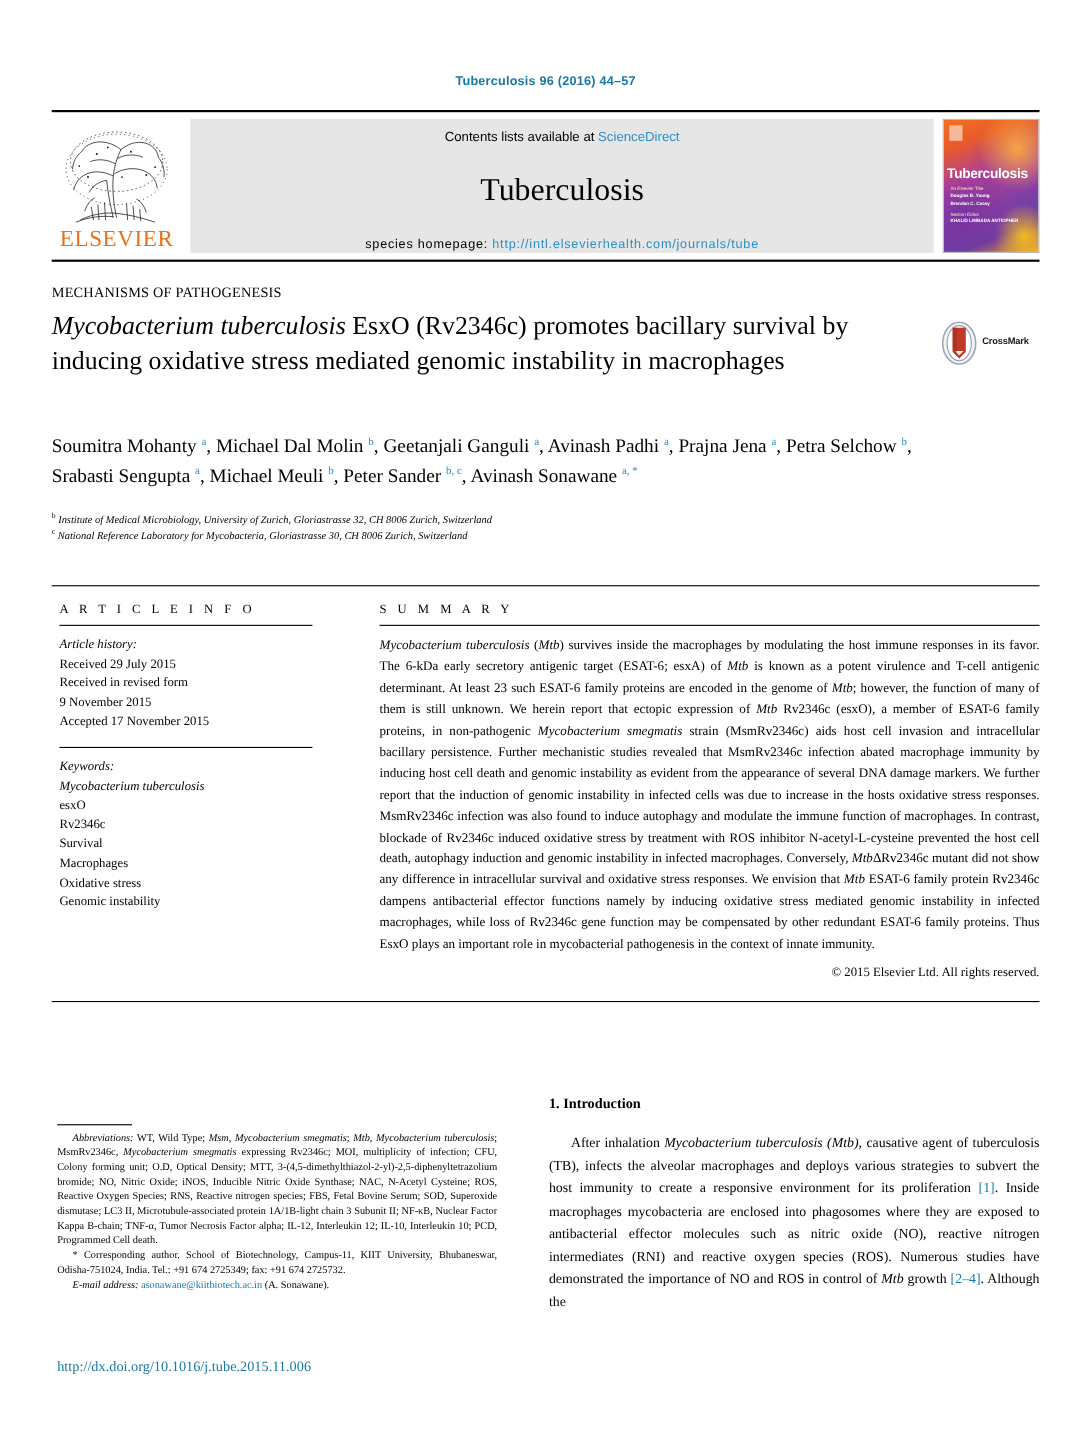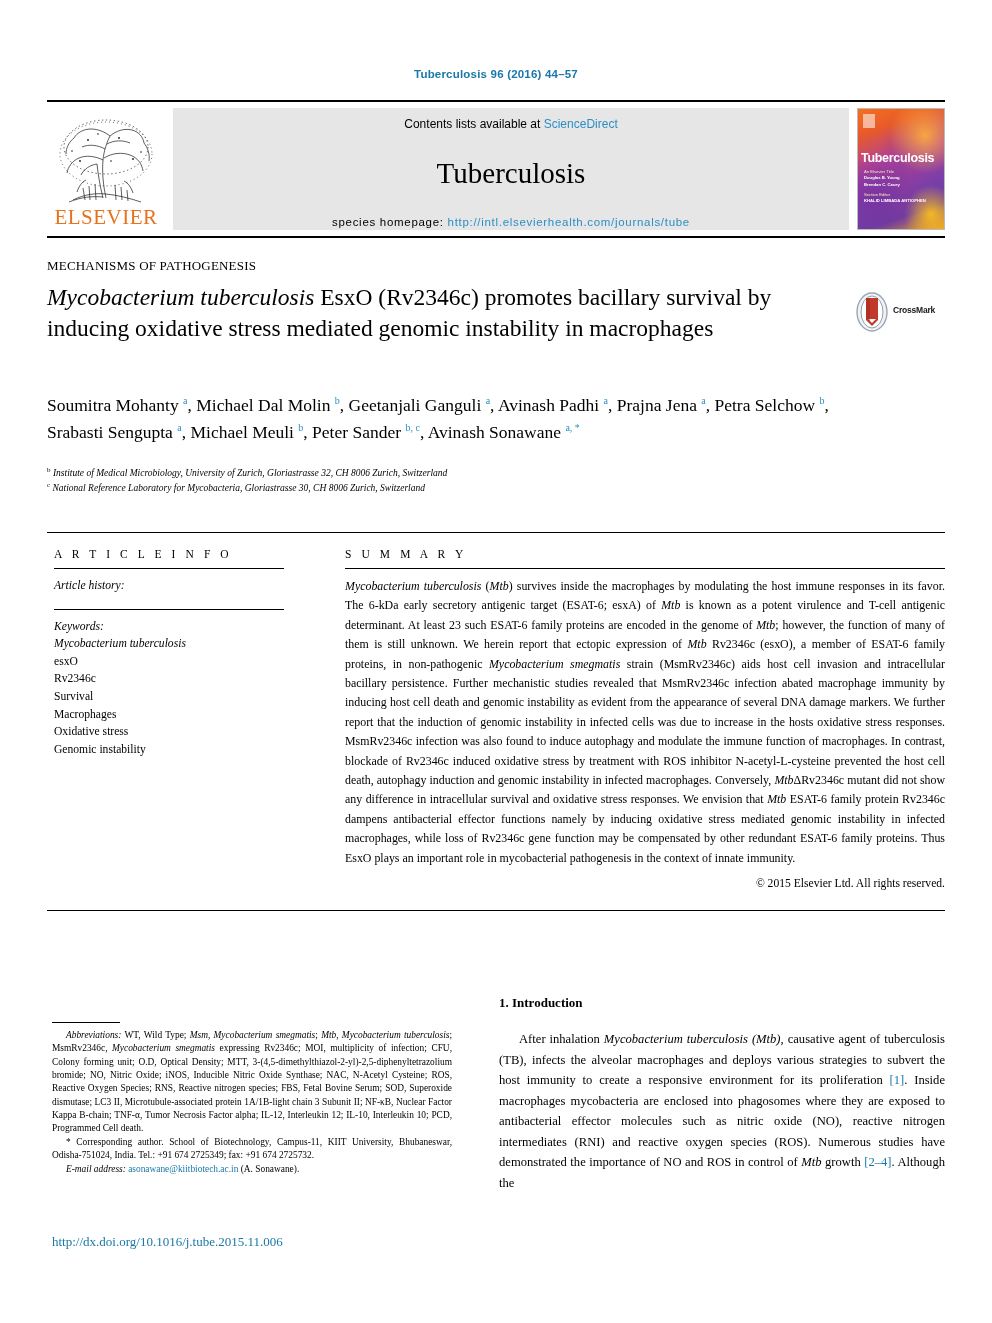--- a/index.html
+++ b/index.html
@@ -457,20 +457,26 @@
     </div>
 
   <div class="rule-page" style="top:532px"></div>
   <div class="rule-page" style="top:910px"></div>
 
   <div class="col-info">
     <div class="col-head">A R T I C L E   I N F O</div>
     <div class="col-rule"></div>
     <div class="info-group">
       <div class="lbl">Article history:</div>
+      <div id="history-list">
+          <div>Received 29 July 2015</div>
+          <div>Received in revised form</div>
+          <div>9 November 2015</div>
+          <div>Accepted 17 November 2015</div>
+        </div>
     </div>
     <div class="info-sep"></div>
     <div class="info-group">
       <div class="lbl">Keywords:</div>
       <div id="keywords-list">
           <div><i>Mycobacterium tuberculosis</i></div>
           <div>esxO</div>
           <div>Rv2346c</div>
           <div>Survival</div>
           <div>Macrophages</div>

